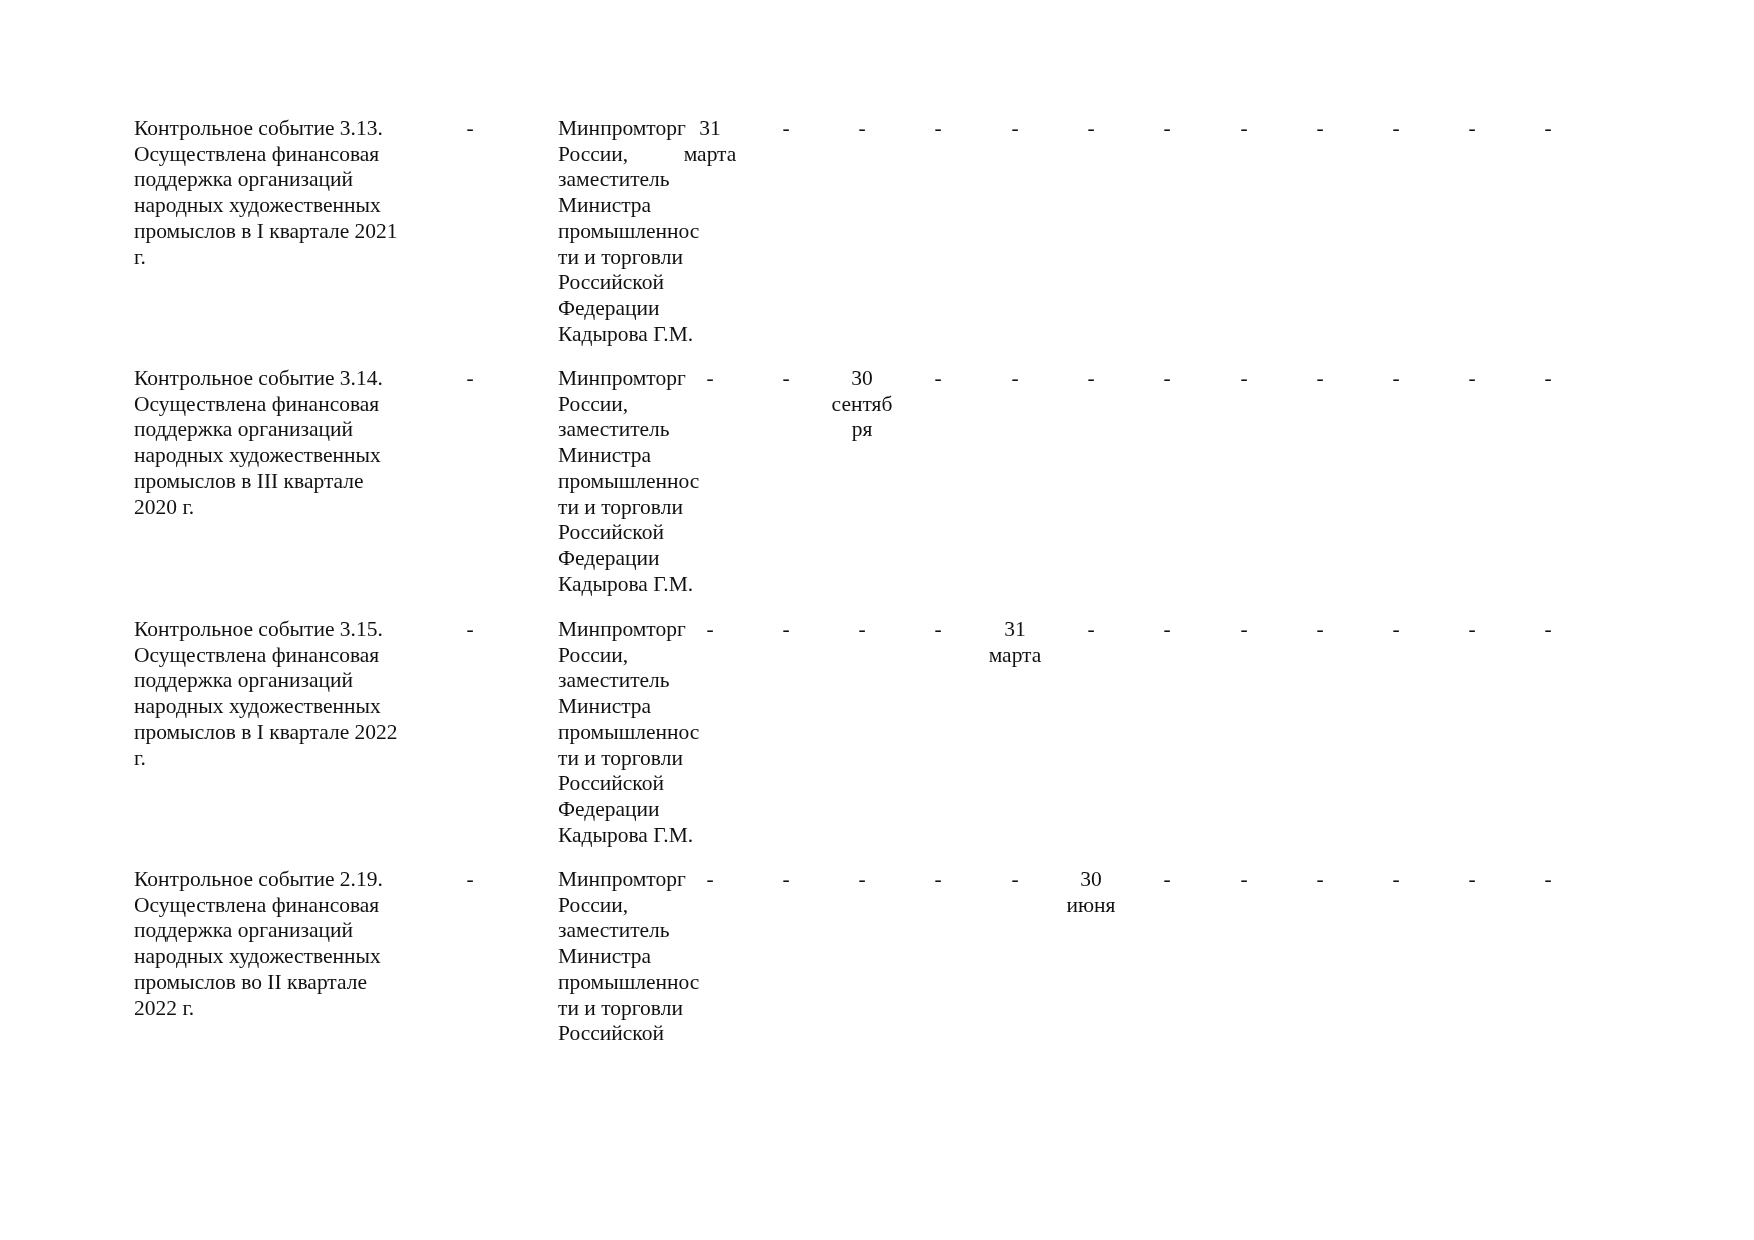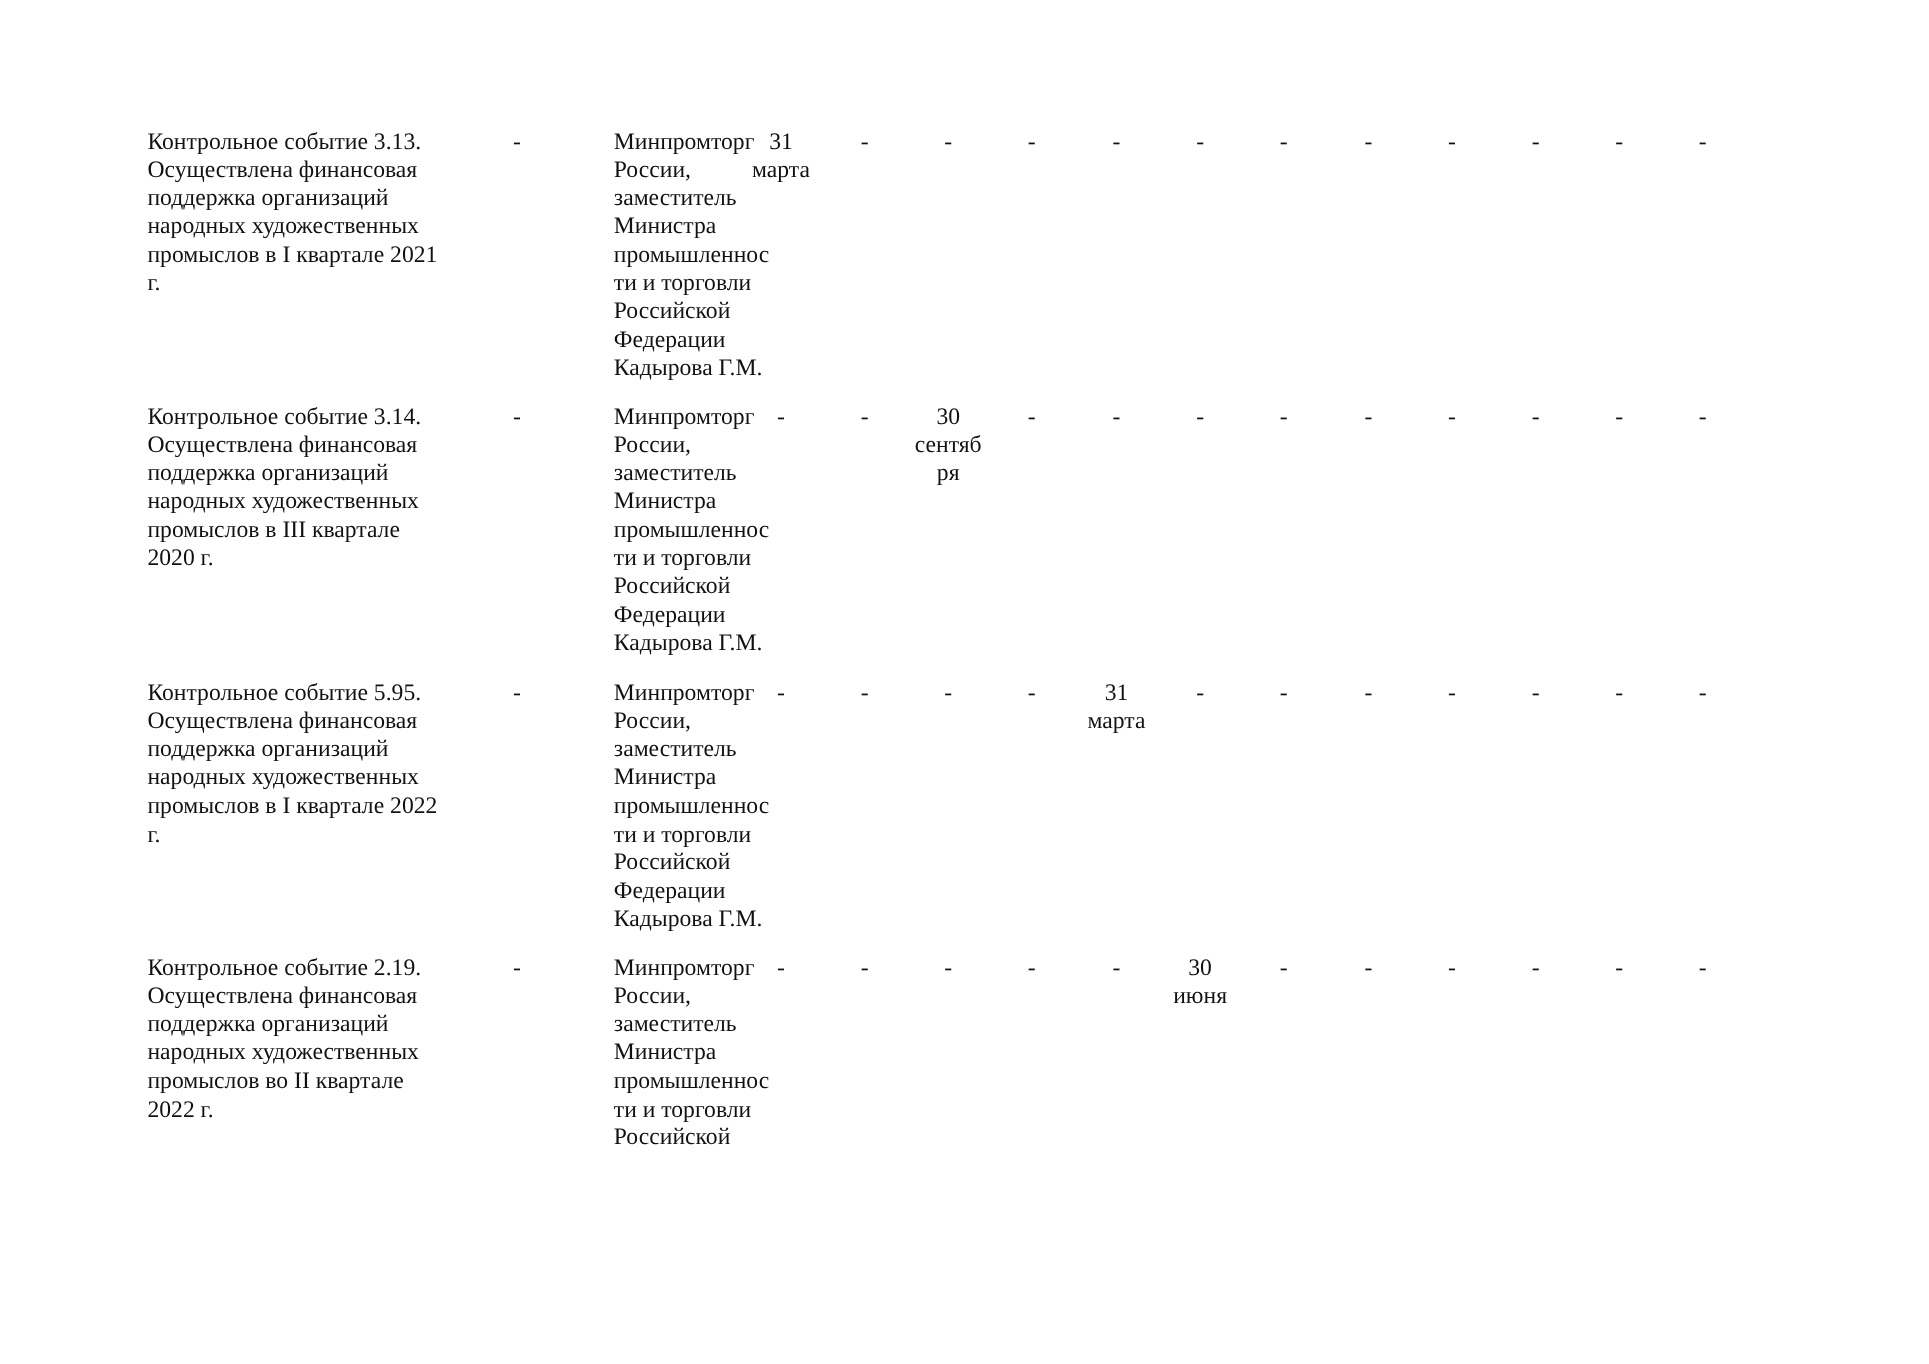--- a/index.html
+++ b/index.html
@@ -79,21 +79,21 @@
     <div class="cell c-q" style="left:1053px">-</div>
     <div class="cell c-q" style="left:1129px">-</div>
     <div class="cell c-q" style="left:1206px">-</div>
     <div class="cell c-q" style="left:1282px">-</div>
     <div class="cell c-q" style="left:1358px">-</div>
     <div class="cell c-q" style="left:1434px">-</div>
     <div class="cell c-q" style="left:1510px">-</div>
   </div>
 
   <div class="row" style="top:617px;">
-    <div class="cell c-event">Контрольное событие 5.95.
+    <div class="cell c-event">Контрольное событие 3.15.
 Осуществлена финансовая
 поддержка организаций
 народных художественных
 промыслов в I квартале 2022
 г.</div>
     <div class="cell c-dash">-</div>
     <div class="cell c-resp">Минпромторг
 России,
 заместитель
 Министра

